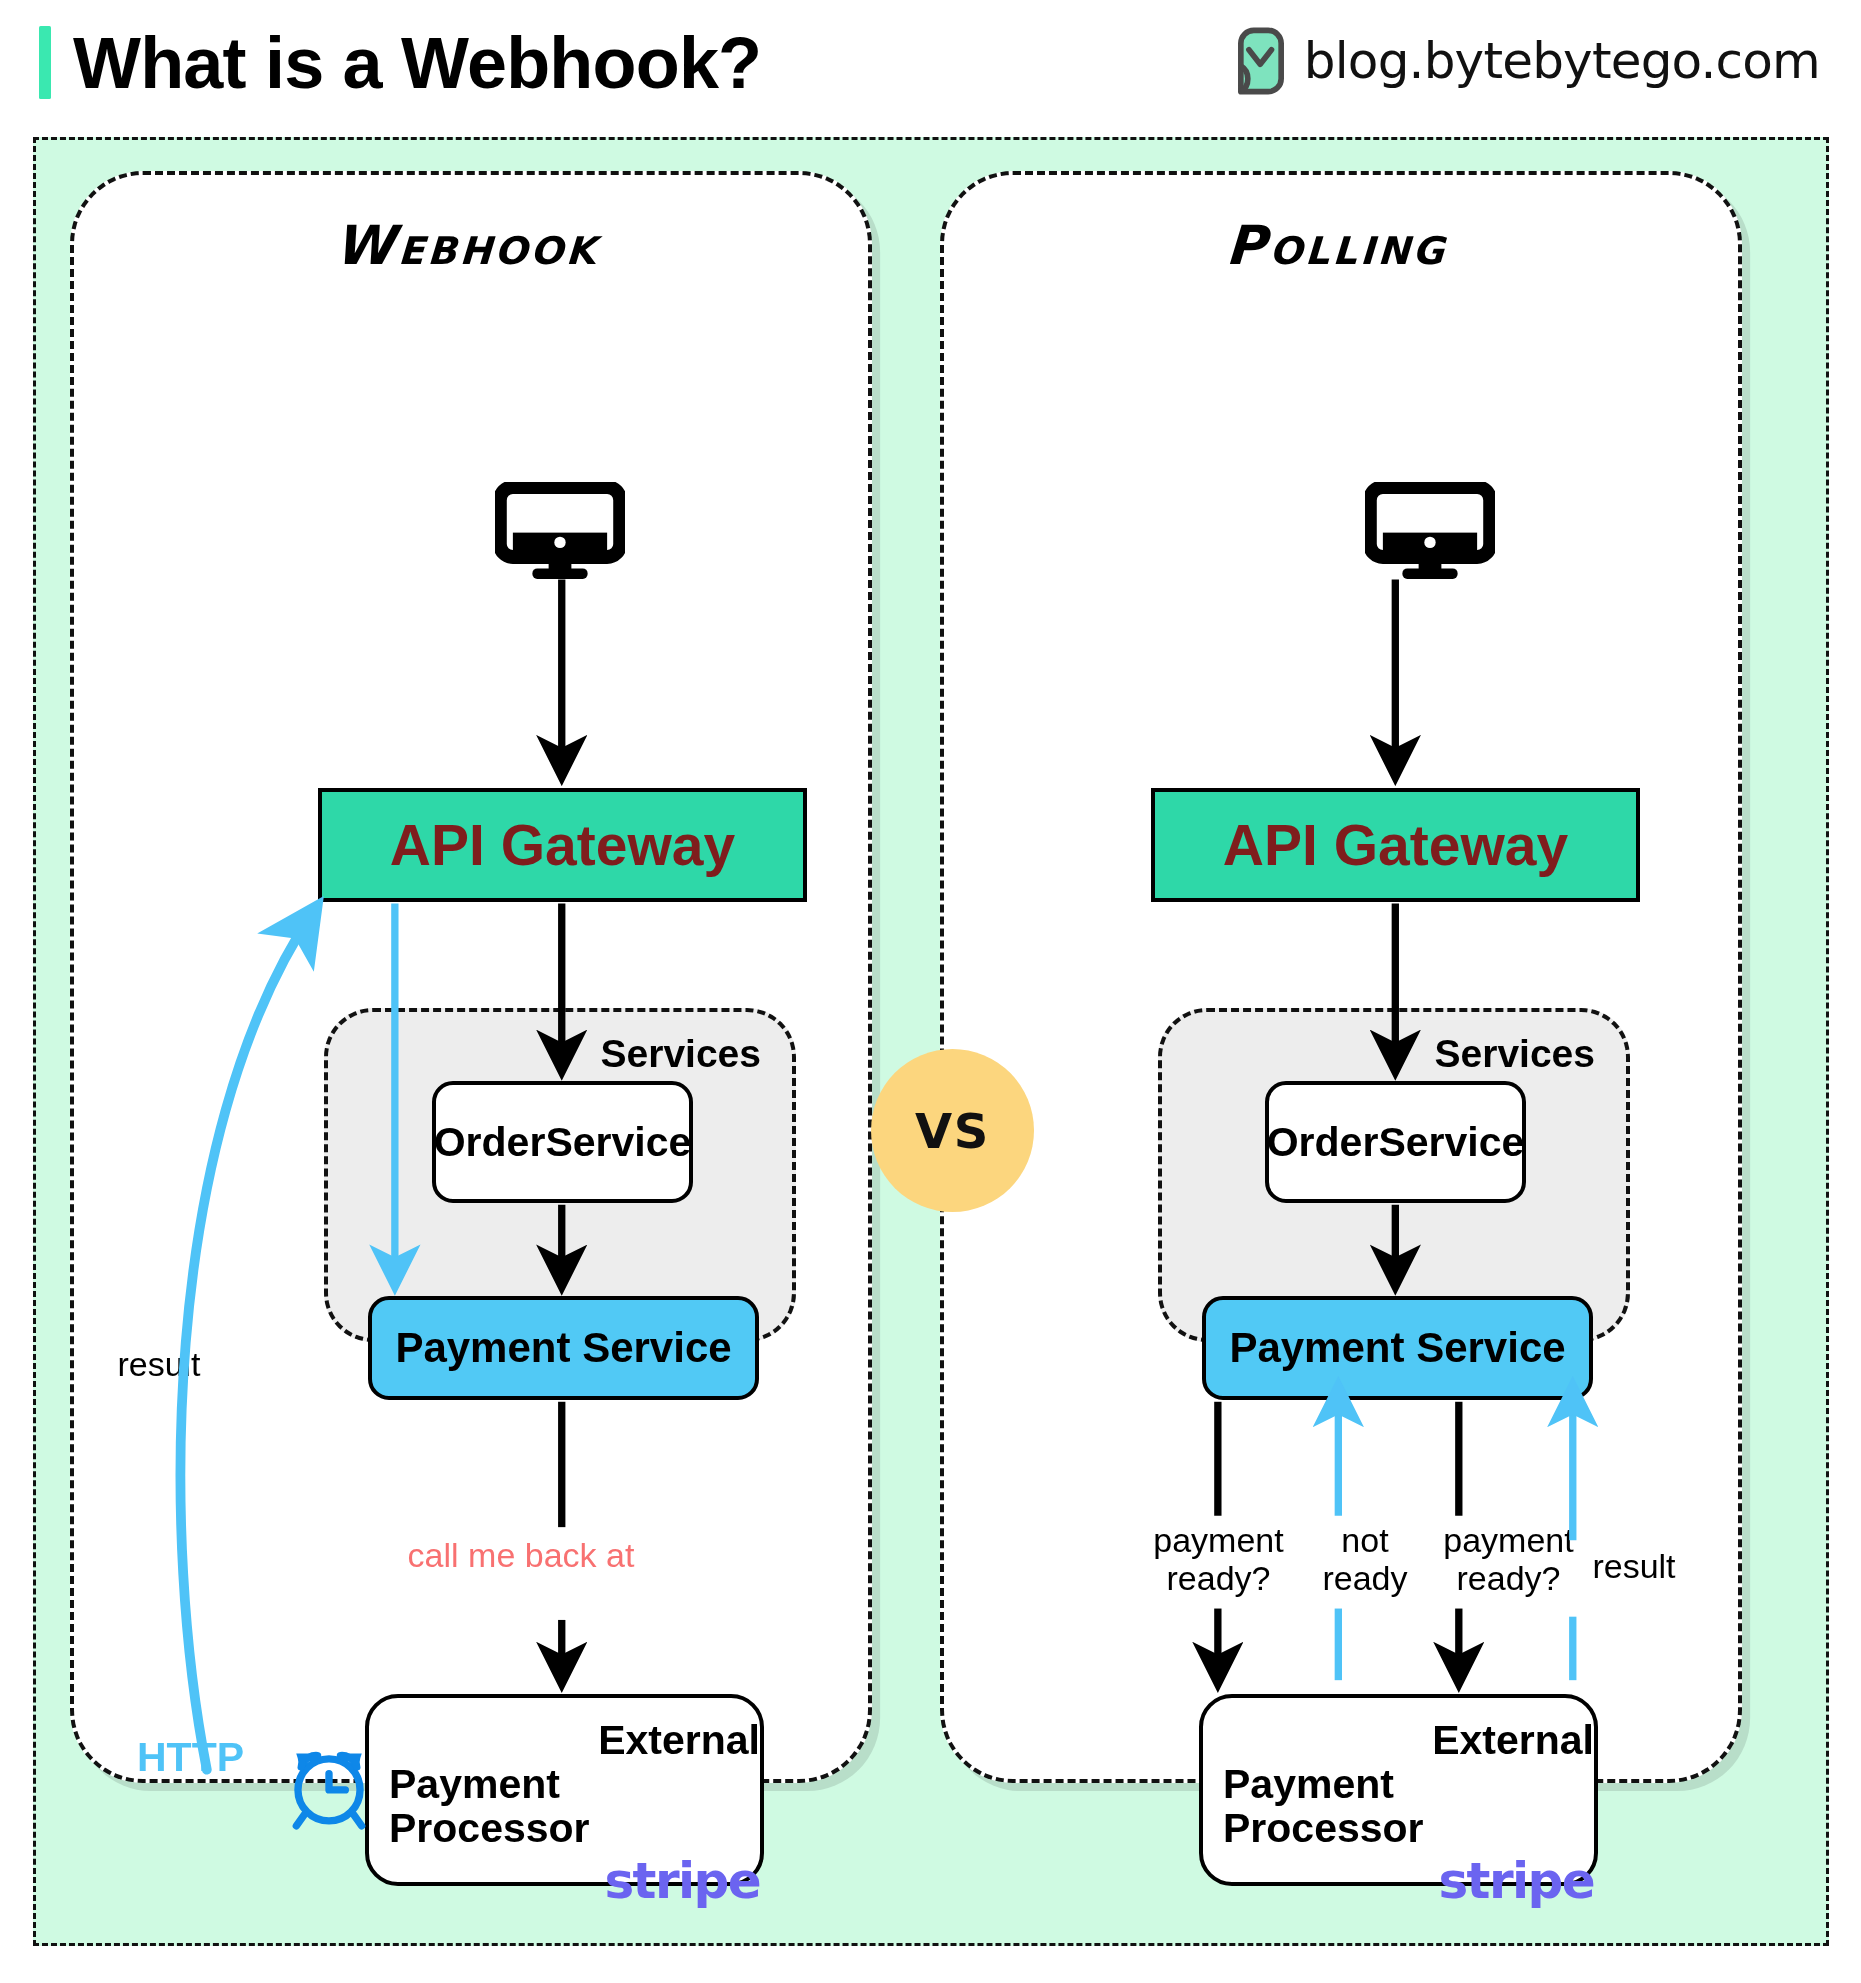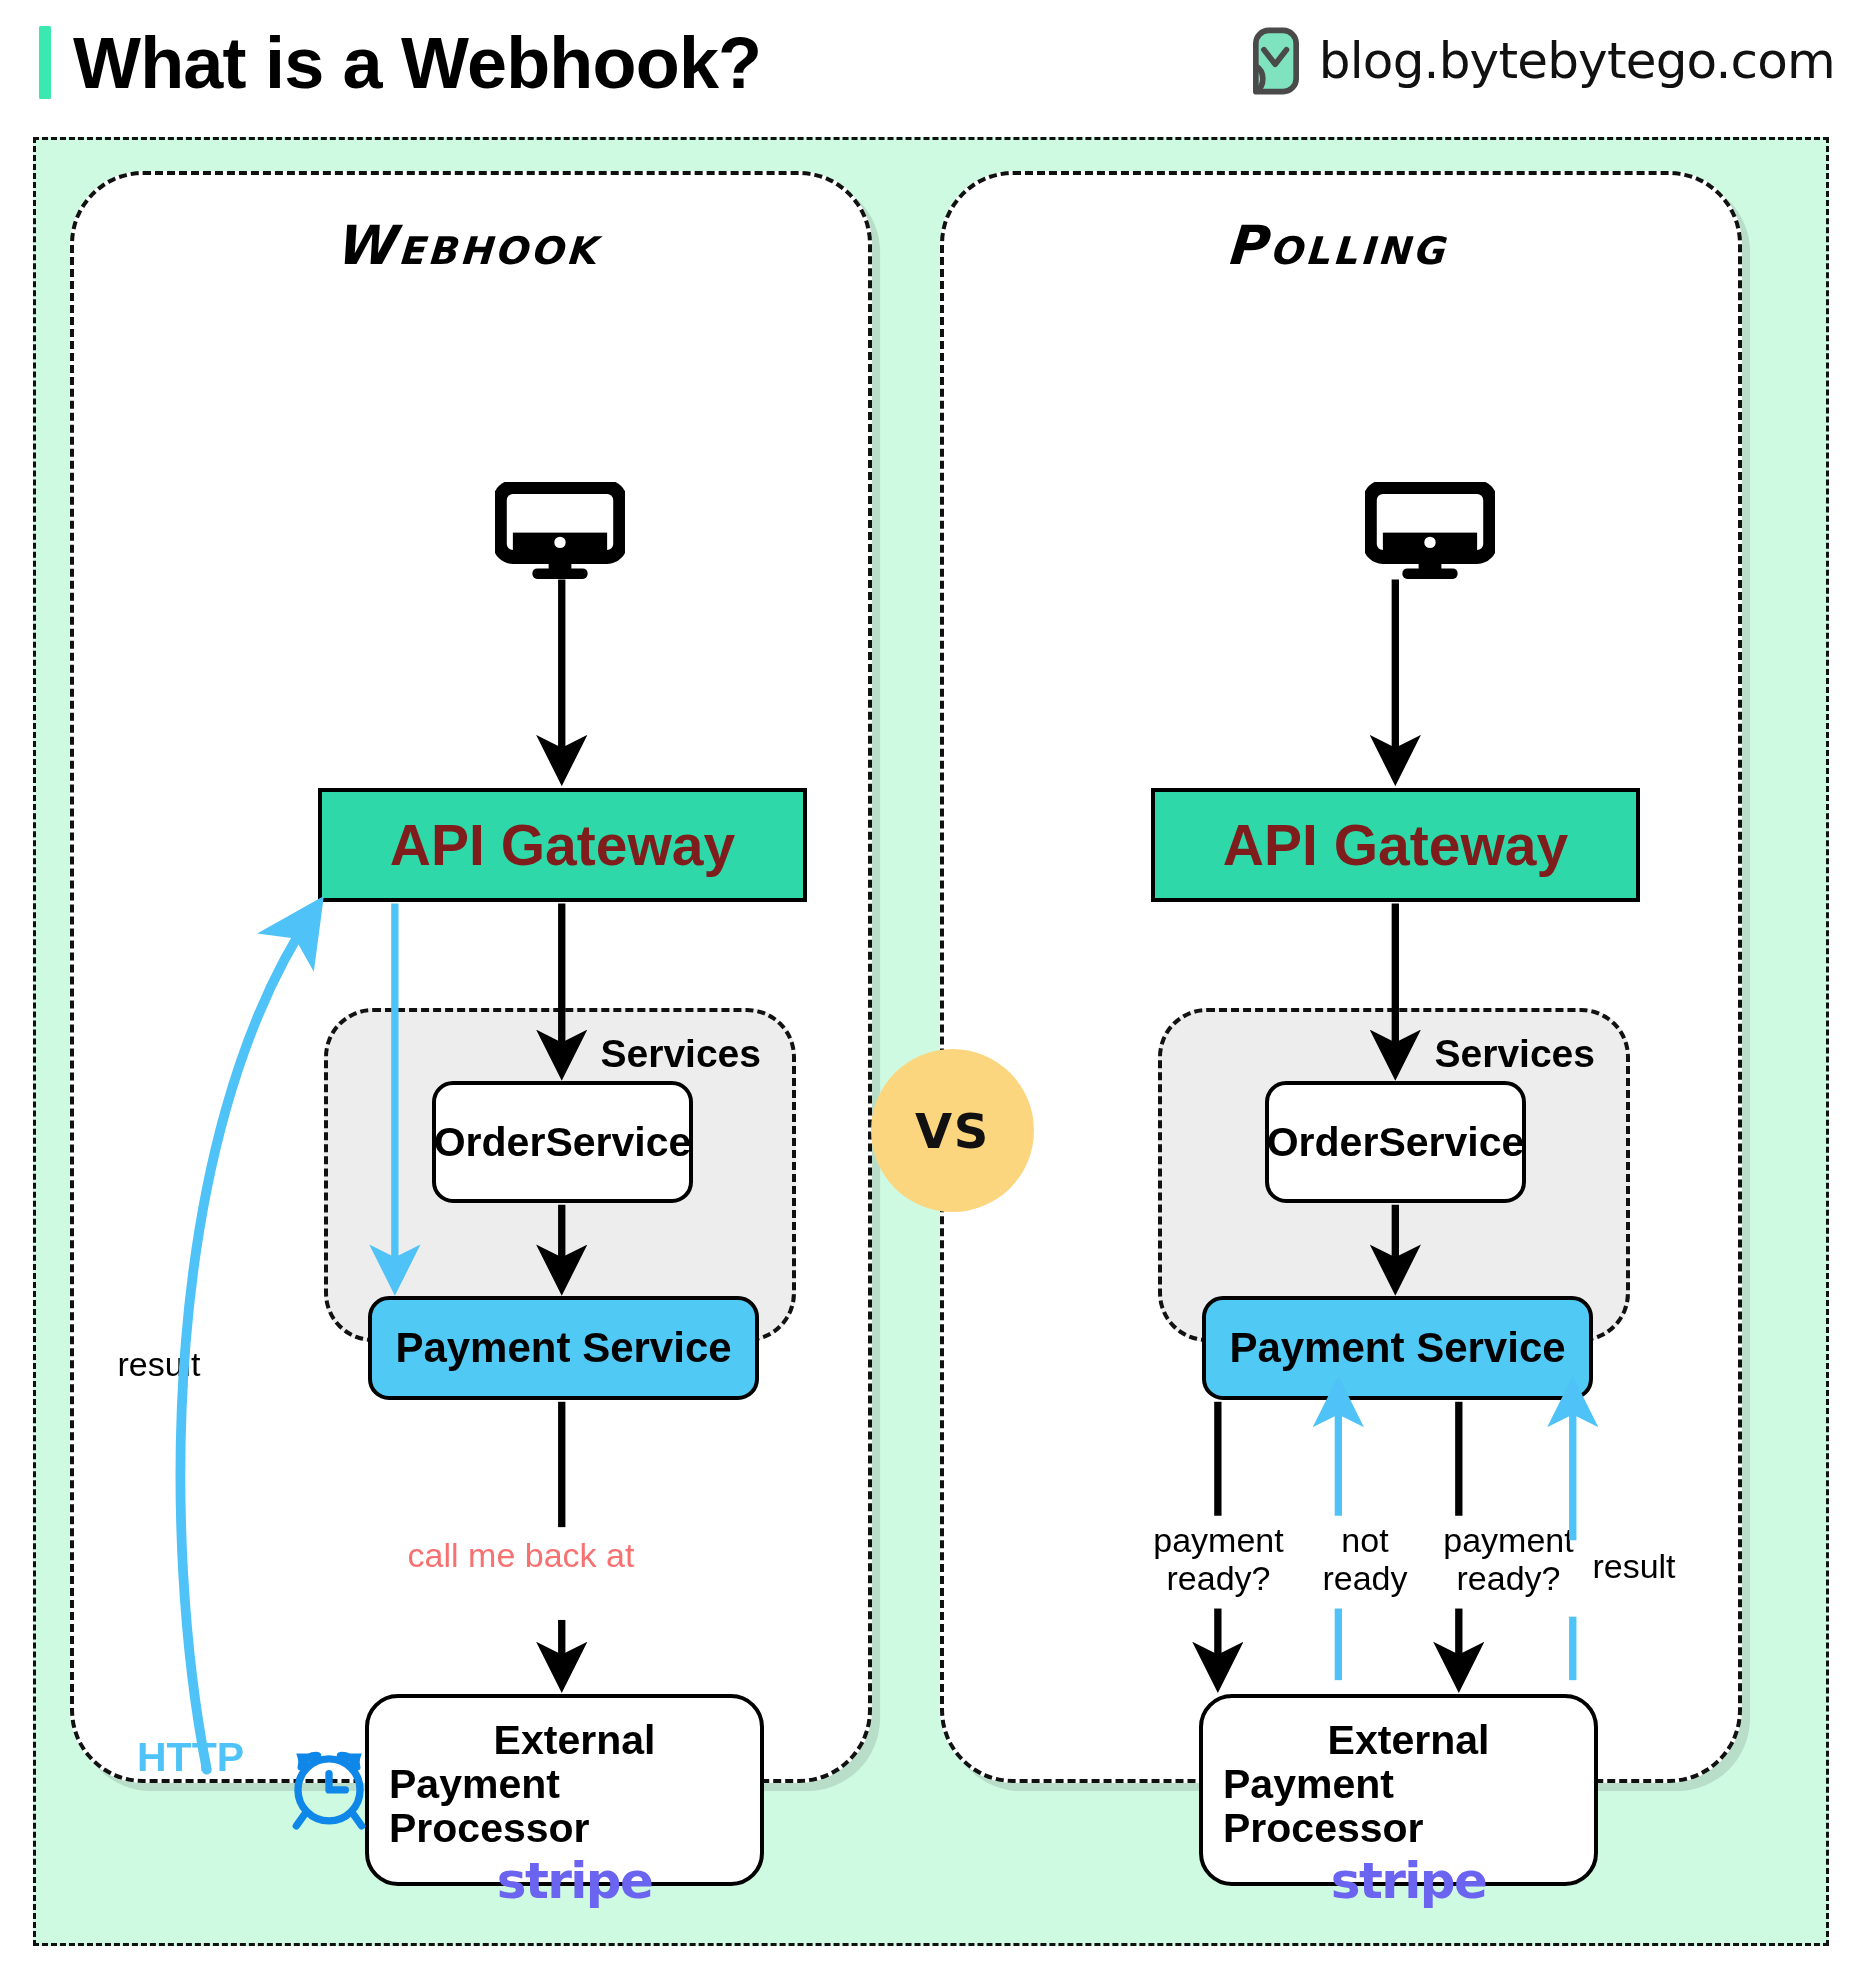--- a/index.html
+++ b/index.html
@@ -15,21 +15,21 @@
   #title-bar{
     position:absolute;left:39px;top:26px;width:12.2px;height:73px;
     background:#3AE8B0;border-radius:1.6px;
   }
   #page-title{
     position:absolute;left:73px;top:18px;
     font-size:72px;font-weight:bold;color:#000;letter-spacing:-0.8px;
     white-space:nowrap;line-height:90px;
   }
   #brand{
-    position:absolute;right:26px;top:23px;height:75px;
+    position:absolute;right:41px;top:23px;height:75px;
     display:flex;align-items:center;gap:18px;
   }
   #brand-logo{width:50px;height:72px;position:relative;flex:0 0 auto;}
   #brand-text{
     font-size:50px;color:#111;white-space:nowrap;
     font-family:"DejaVu Sans", sans-serif;font-weight:500;letter-spacing:-0.8px;
   }
 
   
   #outer{
@@ -86,21 +86,21 @@
     font-size:41px;font-weight:bold;color:#000000;line-height:1.08;
   }
   .pay-svc{
     position:absolute;background:#51C9F5;border:4.1px solid #000;border-radius:21px;
     box-sizing:border-box;display:flex;align-items:center;justify-content:center;
     font-size:42px;font-weight:bold;color:#000;
   }
   .epp{
     position:absolute;background:#fff;border:4.1px solid #000;border-radius:33px;
     box-sizing:border-box;display:flex;flex-direction:column;
-    align-items:center;justify-content:flex-start;padding-top:19.5px;
+    align-items:flex-end;justify-content:flex-start;padding-top:19.5px;
     font-size:41px;font-weight:bold;color:#000;line-height:1.08;padding-left:20px;
   }
   .stripe-logo{
     font-family:"DejaVu Sans", sans-serif;
     font-size:50px;font-weight:bold;color:#6B64F0;letter-spacing:-1.6px;
     margin-top:4px;
   }
 
   
   .lbl{position:absolute;font-size:34px;color:#000;line-height:1.12;text-align:center;}

